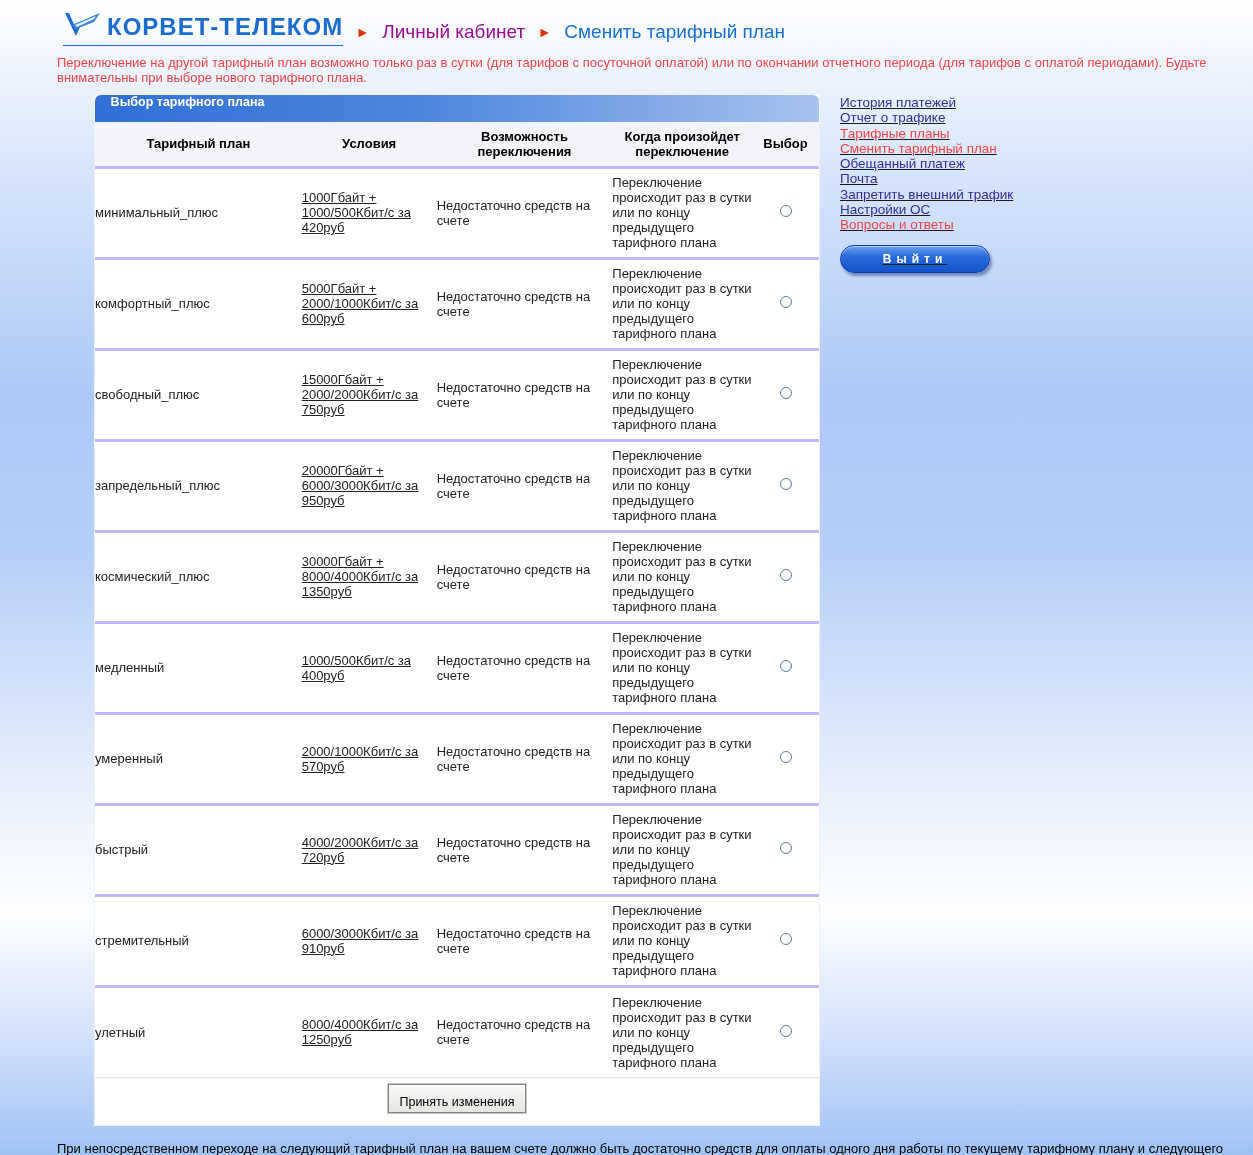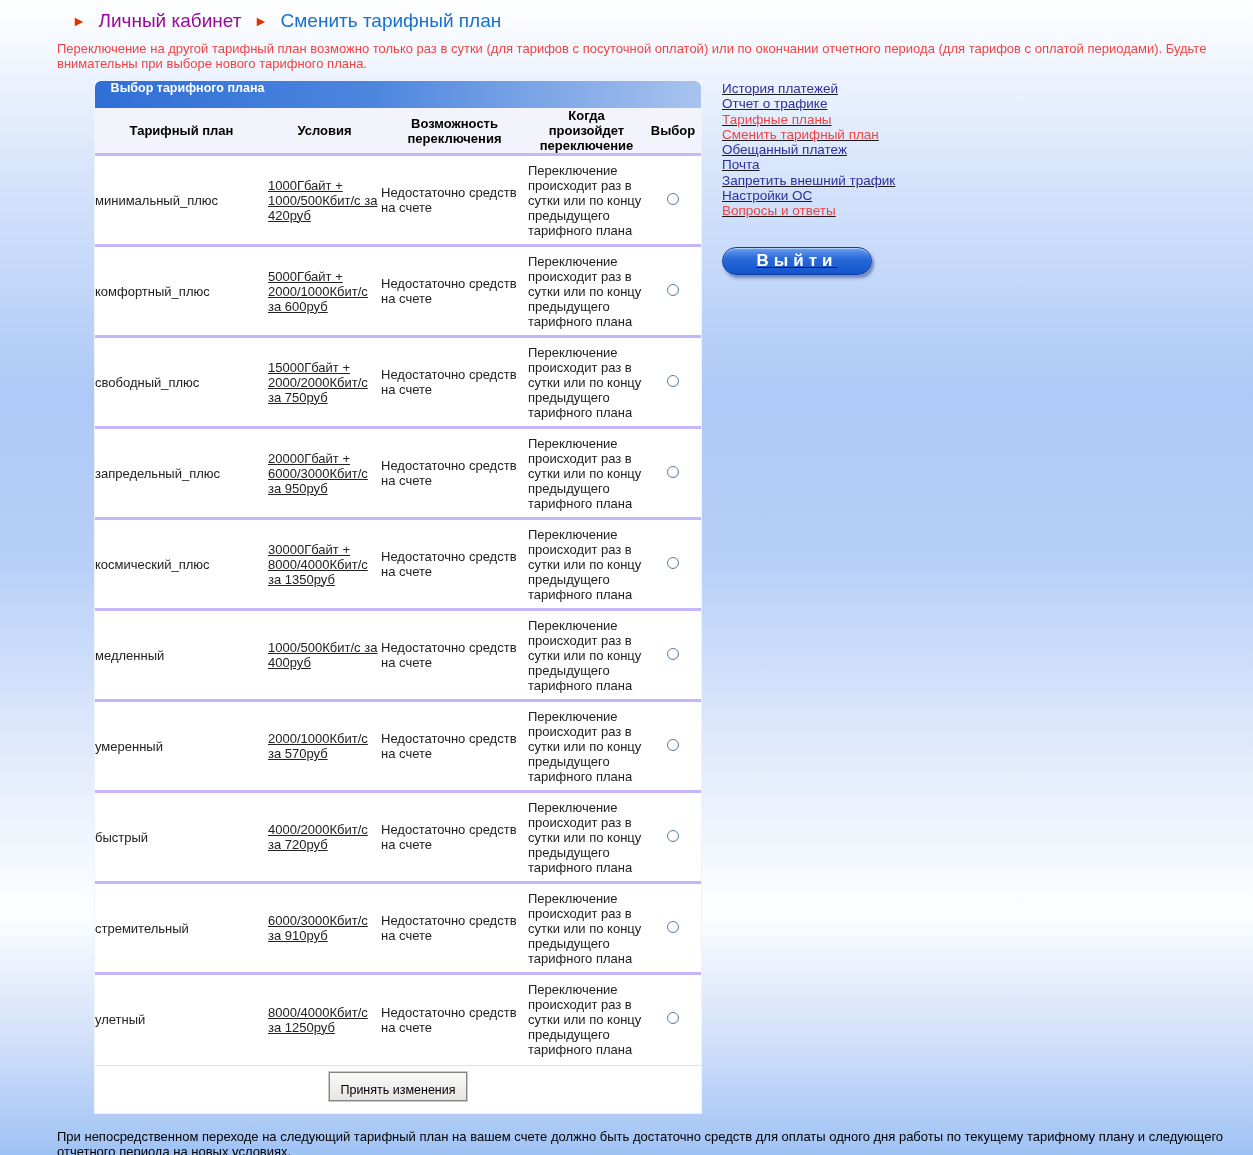--- a/index.html
+++ b/index.html
@@ -29,21 +29,21 @@
   .crumb { font-size:19px; vertical-align:2px; }
   .crumb.visited { color:#990a99; }
   .crumb.current { color:#1670d2; }
 
   
   .intro { margin:9px 18px 10px 57px; font-size:13px; line-height:15px; color:#ef4444; }
   .footer-note { margin:16px 18px 0 57px; font-size:13px; line-height:15px; color:#000; }
 
   
   .content-row { display:flex; align-items:flex-start; margin-left:95px; }
-  .panel { width:606px; background:#ffffff; padding-bottom:8px; box-shadow:0 0 0 1px #eef2fc; }
+  .panel { width:724px; background:#ffffff; padding-bottom:8px; box-shadow:0 0 0 1px #eef2fc; }
   .panel-title {
     height:27px;
     background:linear-gradient(90deg,#2f6fd6 0%,#4c85de 45%,#a8c3ee 100%);
     border-radius:6px 6px 0 0;
   }
   .panel-title span {
     display:block; width:185px; text-align:center;
     color:#ffffff; font-weight:bold; font-size:12.5px; line-height:13px; padding-top:1px;
   }
 
@@ -82,33 +82,41 @@
     background:linear-gradient(180deg,#fafafa,#e6e5e1);
     border:1px solid #848484; outline:1px solid #c9c9c9;
     padding:10px 10px 3px; cursor:pointer;
   }
 
   
   .sidebar { margin-left:21px; padding-top:0;text-decoration:underline; }
   .side-link { display:block; font-size:13.5px; line-height:15.3px; color:#2f2f99; }
   .side-link.visited { color:#ef4444; }
   .btn-logout {
-    display:block; margin-top:28px; width:150px; height:28px;
+    display:block; margin-top:12px; width:150px; height:28px;
     border-radius:14px; cursor:pointer;
     border:1px solid #0d3fa6;
     background:linear-gradient(180deg,#6aa0ec 0%,#2a6ada 40%,#1255cc 100%);
     box-shadow:2px 3px 3px rgba(20,40,110,0.45), inset 0 1px 1px rgba(255,255,255,0.55);
-    color:#ffffff; font-weight:bold; font-size:17px; letter-spacing:5px;
+    color:#ffffff; font-weight:bold; font-size:12px; letter-spacing:5px;
     font-family:"Liberation Sans", sans-serif; text-align:center;
   }
 </style>
 </head>
 <body>
 
 <div class="header">
+  <a class="logo">
+    <span class="logo-icon"><svg width="40" height="30" viewBox="0 0 40 30">
+      <path d="M2 3 L13 26 L19 12 L16 12 L13 19 L6 3 Z" fill="#1a6cd0"></path>
+      <path d="M9 15 L37 3 L31 12 L13 19 Z" fill="#3b84dd"></path>
+      <path d="M12 15 L33 6 L31 9 L14 17 Z" fill="#ffffff" opacity="0.85"></path>
+    </svg></span>
+    <span class="logo-text">КОРВЕТ-ТЕЛЕКОМ</span>
+  </a>
   <span class="crumb-arrow">►</span>
   <a class="crumb visited">Личный кабинет</a>
   <span class="crumb-arrow">►</span>
   <a class="crumb current">Сменить тарифный план</a>
 </div>
 
 <p class="intro">Переключение на другой тарифный план возможно только раз в сутки (для тарифов с посуточной оплатой) или по окончании отчетного периода (для тарифов с оплатой периодами). Будьте внимательны при выборе нового тарифного плана.</p>
 
 <div class="content-row">
 

